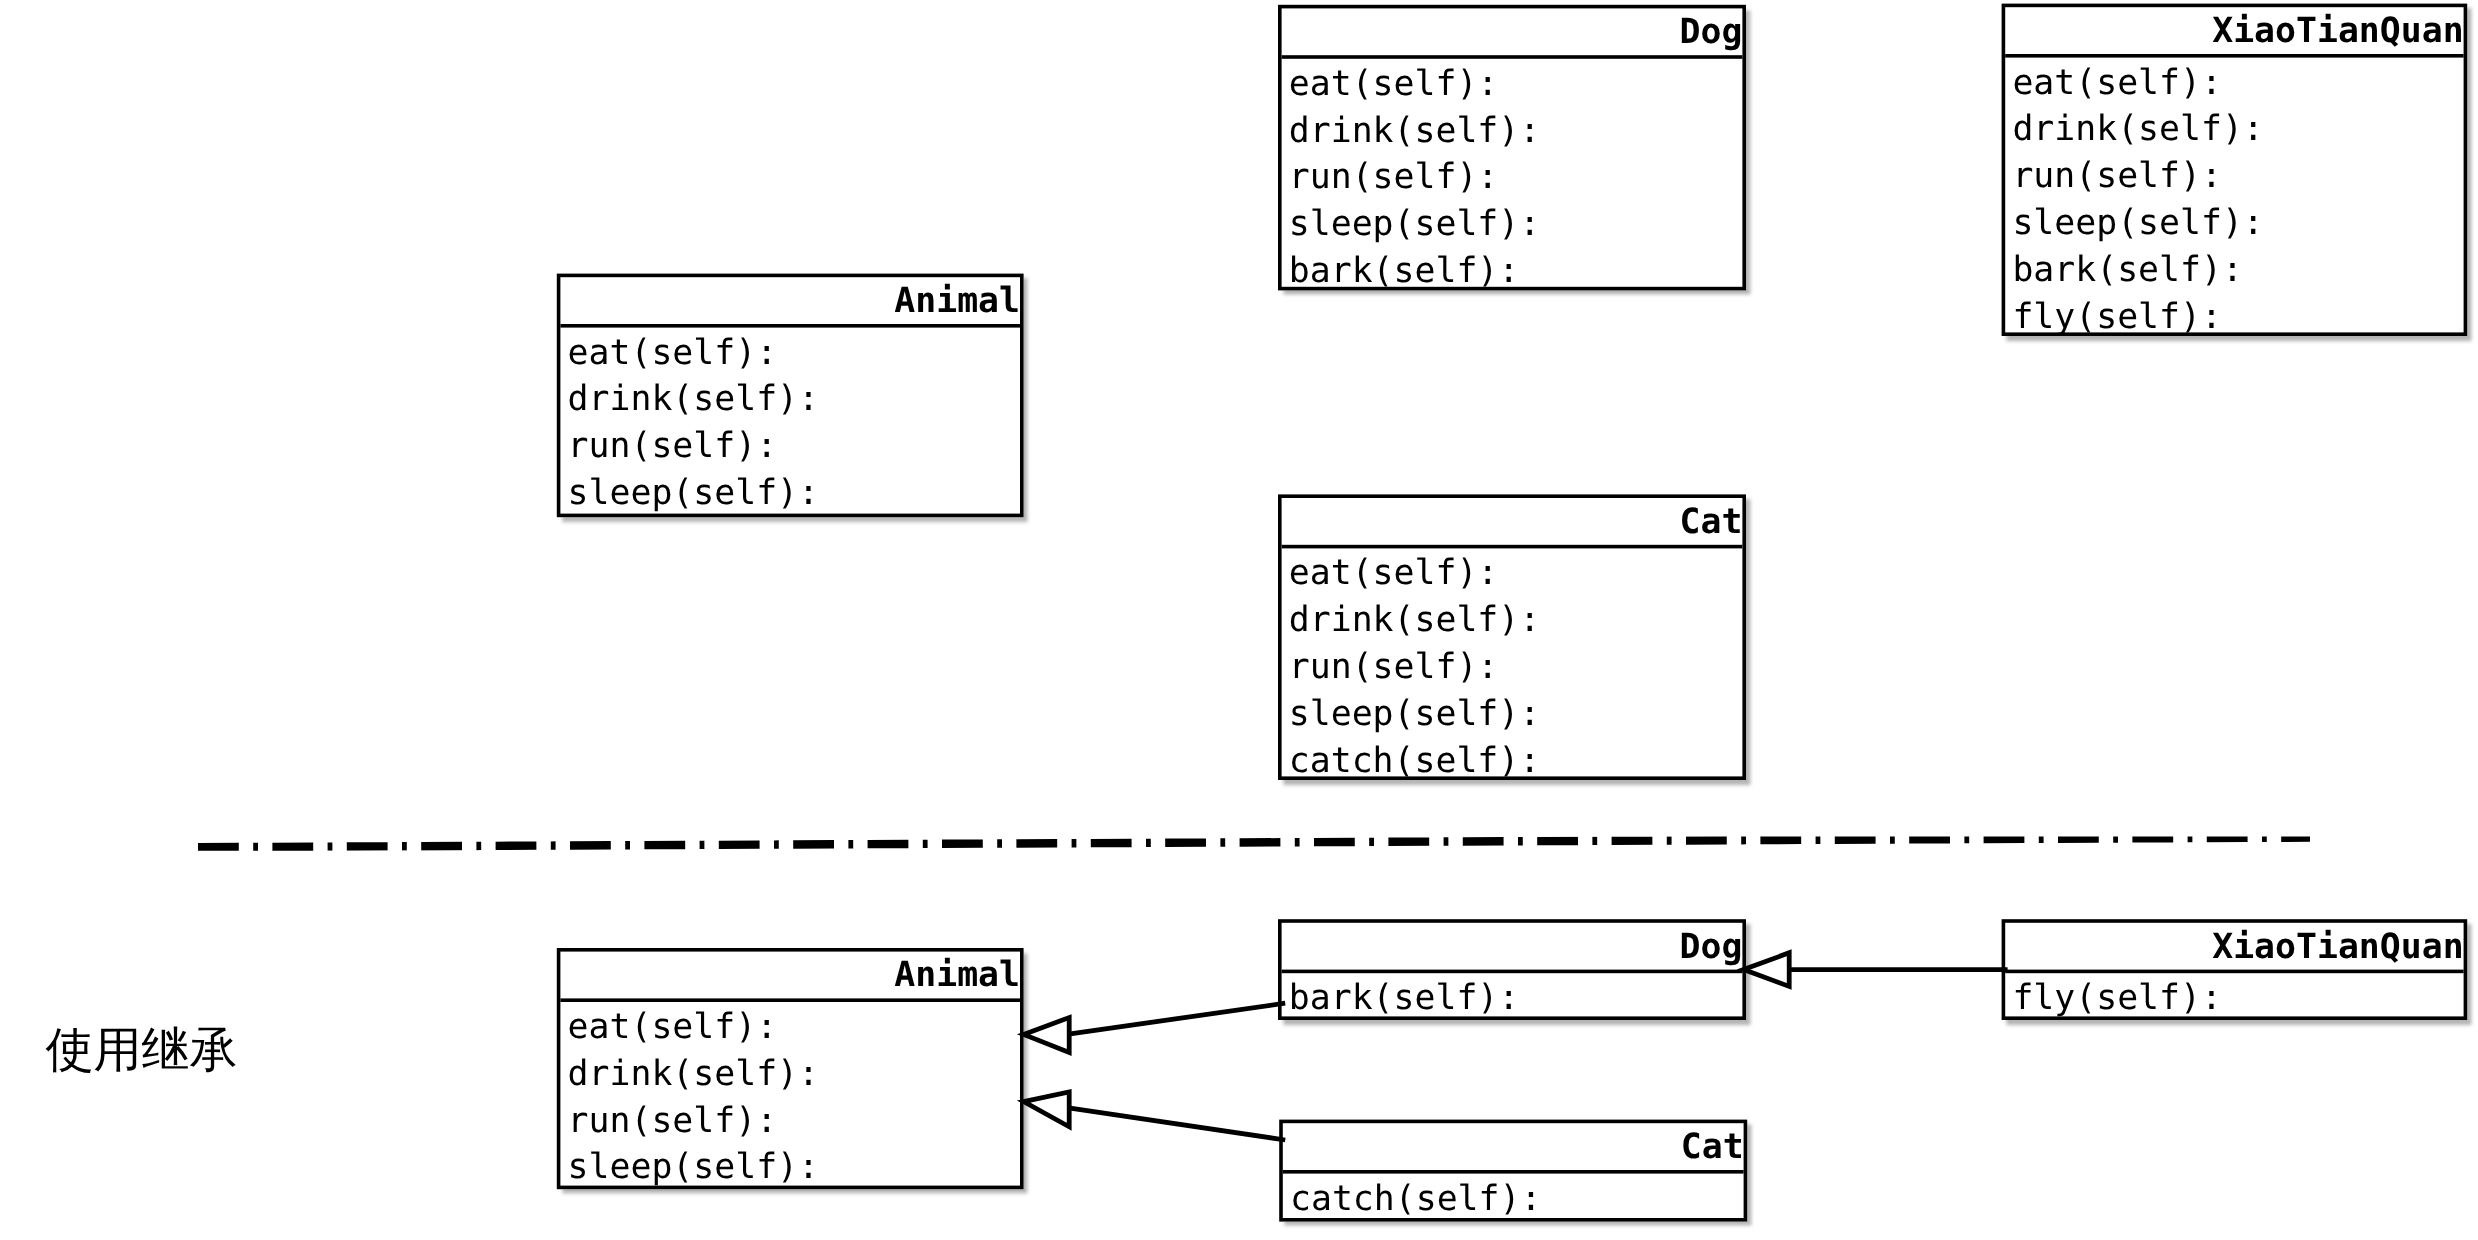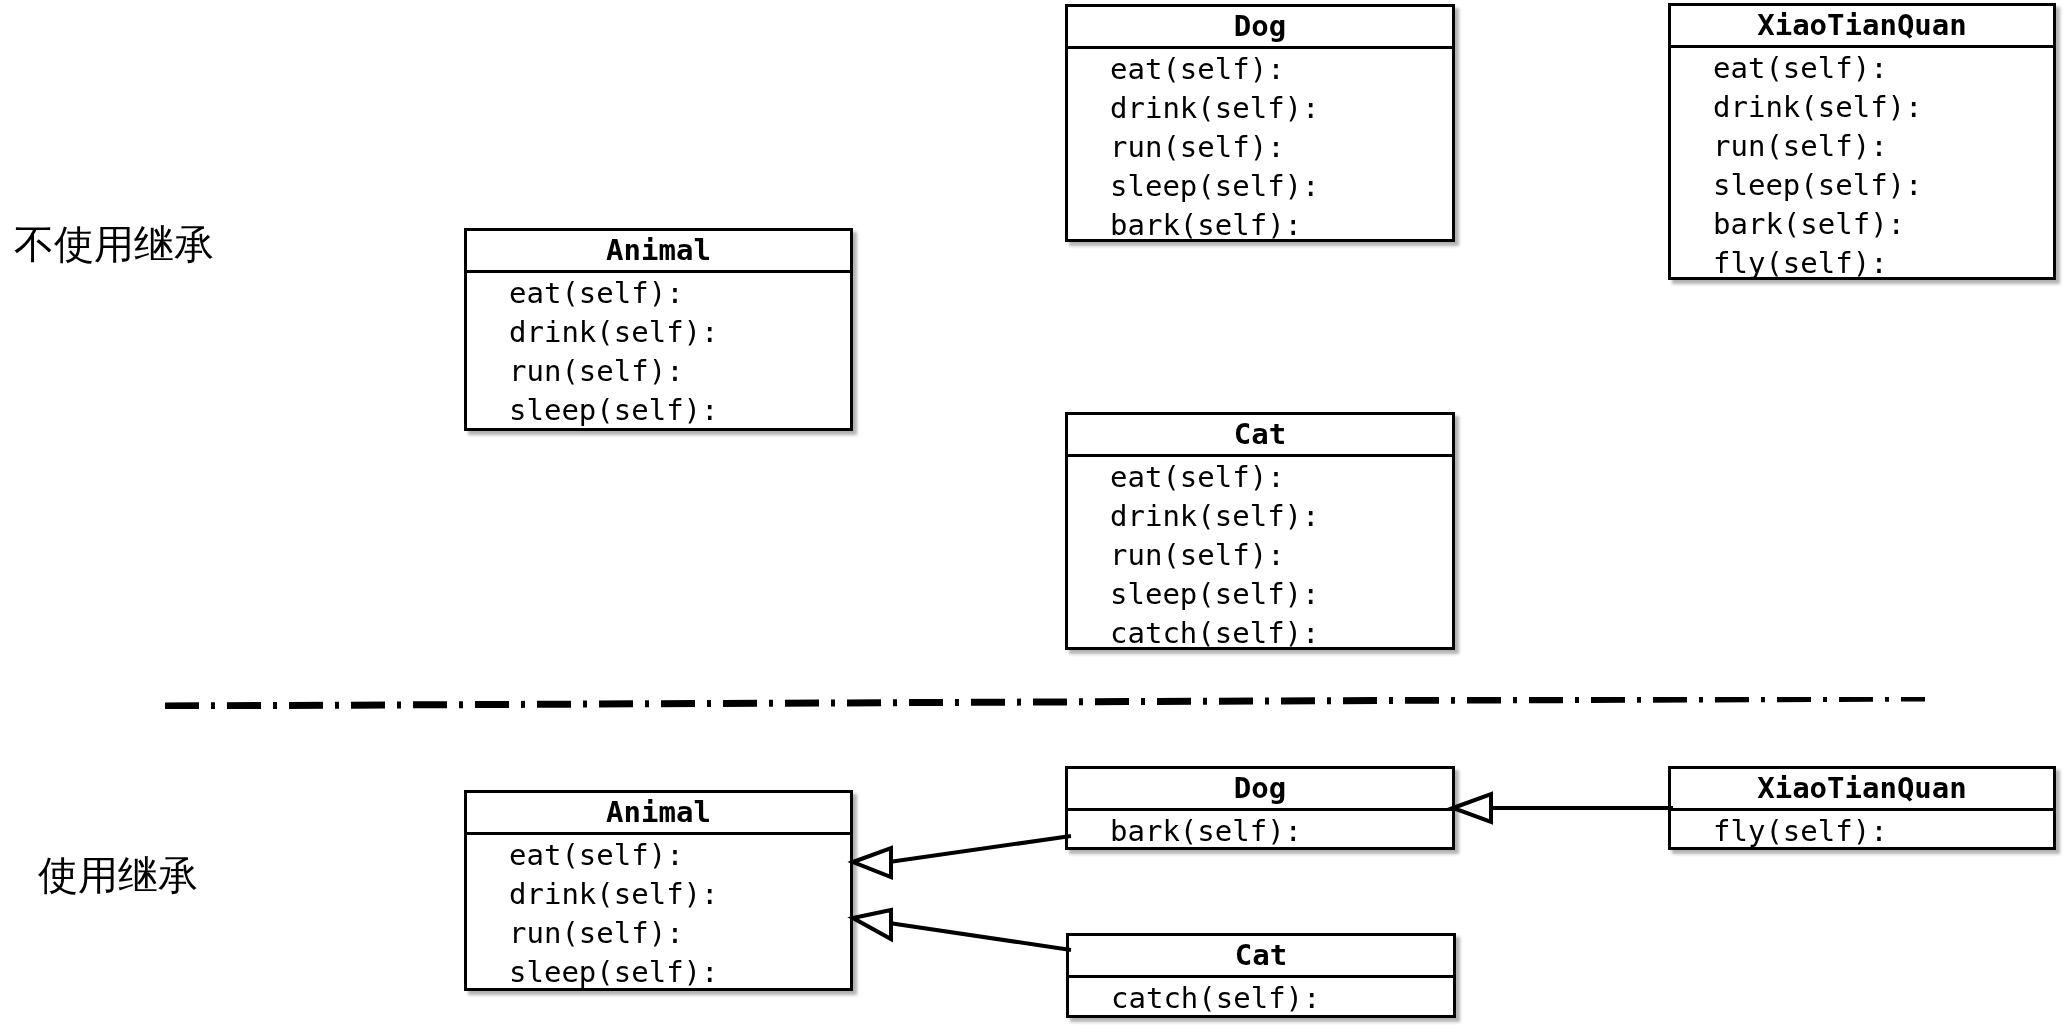--- a/index.html
+++ b/index.html
@@ -33,32 +33,31 @@
     position: absolute;
     box-sizing: border-box;
     background: #ffffff;
     border: 3px solid #000000;
     box-shadow: 4px 4px 3px rgba(0,0,0,0.30);
   }
   .uml-title {
     box-sizing: border-box;
     height: 42px;
     line-height: 38px;
-    text-align: center;
+    text-align: right;
     font-family: "DejaVu Sans Mono", monospace;
     font-weight: bold;
     font-size: 29px;
     color: #000000;
     border-bottom: 3px solid #000000;
     white-space: nowrap;
     overflow: hidden;
   }
   .uml-members {
     padding: 1px 0 2px 6px;
-    margin-left: 36px;
   }
   .uml-member {
     font-family: "DejaVu Sans Mono", monospace;
     font-size: 29px;
     line-height: 39px;
     color: #000000;
     white-space: nowrap;
   }
 
   
@@ -71,21 +70,20 @@
   .rel-arrow {
     position: absolute;
     overflow: visible;
   }
 </style>
 </head>
 <body>
 
 <div id="canvas">
 
-  <div class="section-label" style="left:14px; top:222px;">不使用继承</div>
 
   <div class="uml-class" style="left:464px; top:228px; width:389px; height:203px;">
     <div class="uml-title">Animal</div>
     <div class="uml-members">
       <div class="uml-member">eat(self):</div>
       <div class="uml-member">drink(self):</div>
       <div class="uml-member">run(self):</div>
       <div class="uml-member">sleep(self):</div>
     </div>
   </div>

